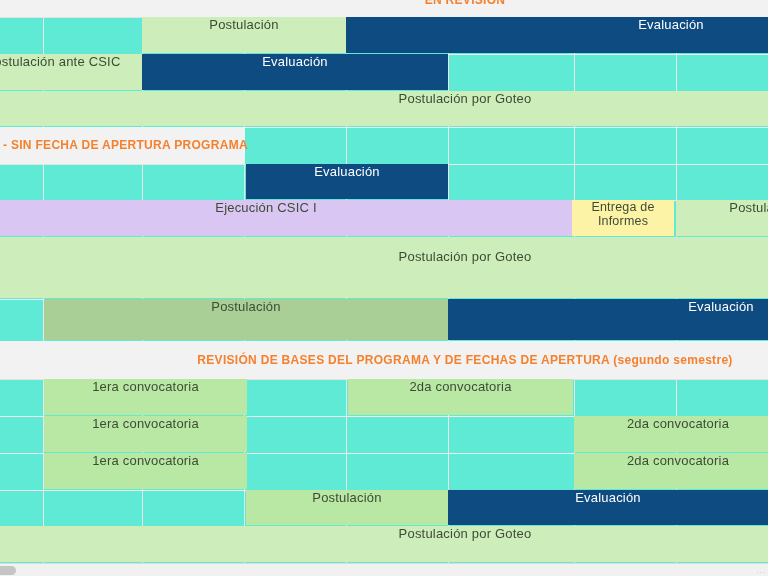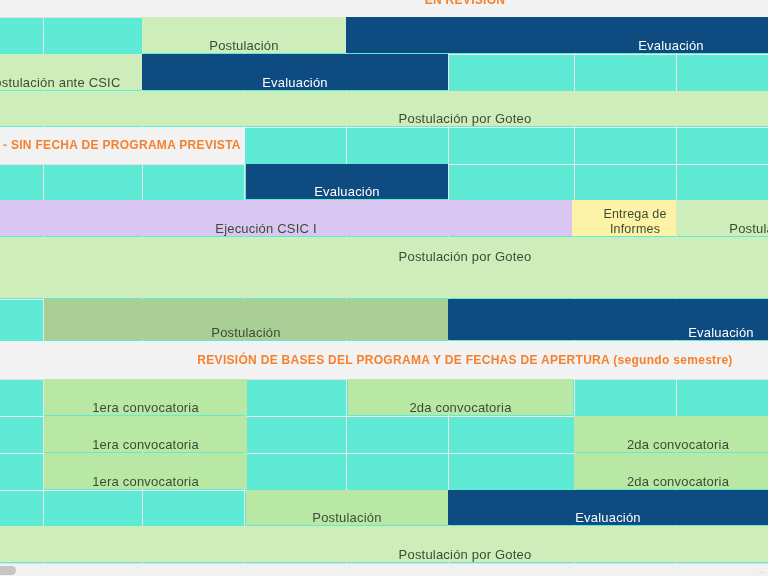--- a/index.html
+++ b/index.html
@@ -6,30 +6,30 @@
   #canvas{
     position:relative;width:768px;height:576px;overflow:hidden;
     background:#5eead4;font-family:"Liberation Sans",sans-serif;
     -webkit-font-smoothing:antialiased;
   }
   
   .gridline{position:absolute;top:0;bottom:13px;width:1px;background:#e7e7e7;z-index:0;}
   
   .row{position:absolute;left:0;right:0;z-index:1;border-bottom:1px solid #ededed;}
   .bar{
-    position:absolute;top:0;bottom:1px;display:flex;align-items:flex-end;justify-content:center;
+    position:absolute;top:0;bottom:1px;display:flex;align-items:flex-start;justify-content:center;
     font-size:13px;color:#3d4b34;letter-spacing:.2px;white-space:nowrap;overflow:visible;
   }
   .bar.wrap{white-space:normal;text-align:center;line-height:1.15;font-size:12.5px;}
   .green-pale{background:#cdeeba;}
   .green-bright{background:#b9e8a5;}
   .green-sage{background:#a9cf97;}
   .blue{background:#0d4b80;color:#ffffff;}
   .purple{background:#d9c6f2;}
-  .yellow{background:#fdf3a6;padding-left:12px;}
+  .yellow{background:#fdf3a6;}
   
   .band{position:absolute;background:#f2f2f2;z-index:1;border-bottom:1px solid #e2e2e2;}
   .band-label{
     position:absolute;color:#f5812e;font-weight:bold;font-size:12px;letter-spacing:.3px;
     white-space:nowrap;
   }
   .center930{left:0;width:930px;text-align:center;}
   
   #scrollbar{position:absolute;left:0;right:0;top:563px;height:13px;background:#f1f1f1;
     border-top:1px solid #dcdcdc;z-index:2;}
@@ -73,21 +73,21 @@
     </div>
   </div>
 
   <div class="row" style="top:91px;height:36px">
     <div class="bar green-pale" style="left:-40px;width:1010px">
       <span>Postulación por Goteo</span>
     </div>
   </div>
 
   <div class="band" style="top:127px;left:0;width:245px;height:37px">
-    <span class="band-label" style="left:3px;top:11px">- SIN FECHA DE PROGRAMA PREVISTA</span>
+    <span class="band-label" style="left:3px;top:11px">- SIN FECHA DE APERTURA PROGRAMA</span>
   </div>
   <div class="row" style="top:127px;height:37px;z-index:0"></div>
 
   <div class="row" style="top:164px;height:36px">
     <div class="bar blue" style="left:246px;width:202px">
       <span>Evaluación</span>
     </div>
   </div>
 
   <div class="row" style="top:200px;height:37px">

